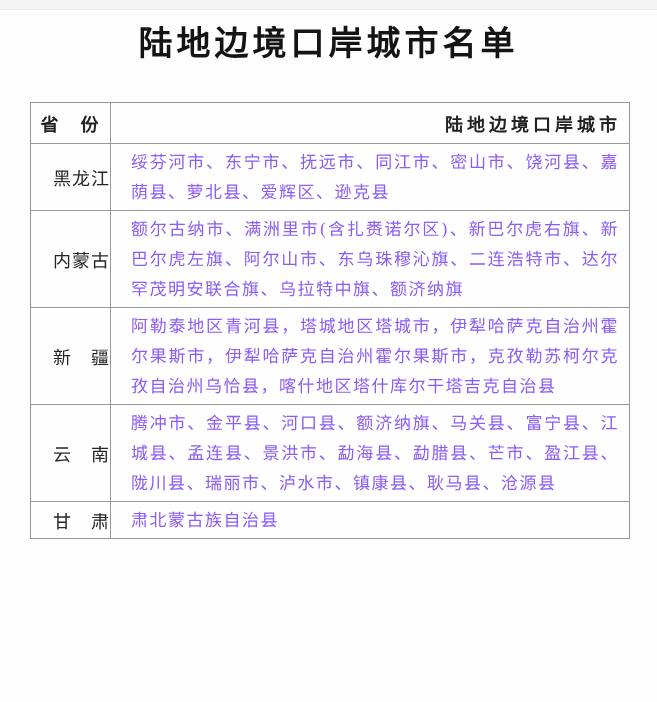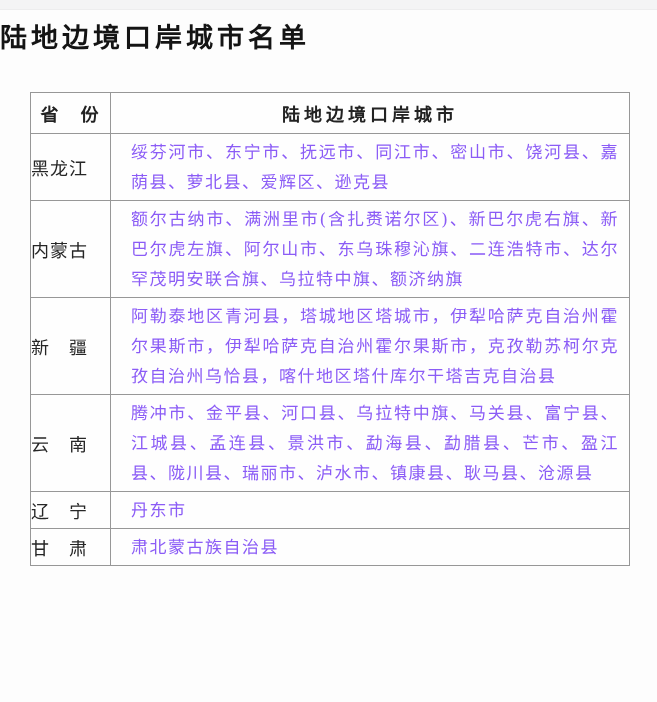--- a/index.html
+++ b/index.html
@@ -20,24 +20,24 @@
     top: 0;
     left: 0;
     width: 657px;
     height: 9px;
     background: #f4f4f5;
     border-bottom: 1px solid #ededee;
   }
   .doc-title {
     margin: 0;
     padding-top: 16px;
-    text-align: left;
+    text-align: center;
     font-family: "DejaVu Sans", sans-serif;
     font-weight: bold;
-    font-size: 27px;
+    font-size: 34px;
     letter-spacing: 4px;
     color: #141414;
   }
   table.border-table {
     border-collapse: collapse;
     table-layout: fixed;
     width: 600px;
     margin-left: 30px;
     margin-top: 37px;
     background: #fefefe;
@@ -50,24 +50,24 @@
   .border-table thead th {
     font-family: Liberation Mono, monospace;
     font-weight: bold;
     font-size: 18px;
     color: #222;
     padding: 7px 8px;
     letter-spacing: 2px;
   }
   .border-table thead th.cities-header {
     letter-spacing: 4px;
-    text-align: center;
+    text-align: right;
   }
   td.province {
-    text-align: left;
+    text-align: right;
     font-size: 18px;
     letter-spacing: 1px;
     padding: 3px 0;
     color: #262626;
   }
   td.cities {
     font-size: 17px;
     line-height: 30px;
     letter-spacing: 1.5px;
     padding: 3px 10px 3px 20px;
@@ -105,28 +105,24 @@
   </tr>
 
   <tr>
     <td class="province">新　疆</td>
     <td class="cities">阿勒泰地区青河县，塔城地区塔城市，伊犁哈萨克自治州霍尔果斯市，伊犁哈萨克自治州霍尔果斯市，克孜勒苏柯尔克孜自治州乌恰县，喀什地区塔什库尔干塔吉克自治县</td>
   </tr>
 
 
   <tr>
     <td class="province">云　南</td>
-    <td class="cities">腾冲市、金平县、河口县、乌拉特中旗、马关县、富宁县、江城县、孟连县、景洪市、勐海县、勐腊县、芒市、盈江县、陇川县、瑞丽市、泸水市、镇康县、耿马县、沧源县</td>
+    <td class="cities">腾冲市、金平县、河口县、额济纳旗、马关县、富宁县、江城县、孟连县、景洪市、勐海县、勐腊县、芒市、盈江县、陇川县、瑞丽市、泸水市、镇康县、耿马县、沧源县</td>
   </tr>
 
 
-  <tr>
-    <td class="province">辽　宁</td>
-    <td class="cities">丹东市</td>
-  </tr>
 
 
   <tr>
     <td class="province">甘　肃</td>
     <td class="cities">肃北蒙古族自治县</td>
   </tr>
 </tbody>
 </table>
 
 </body></html>

